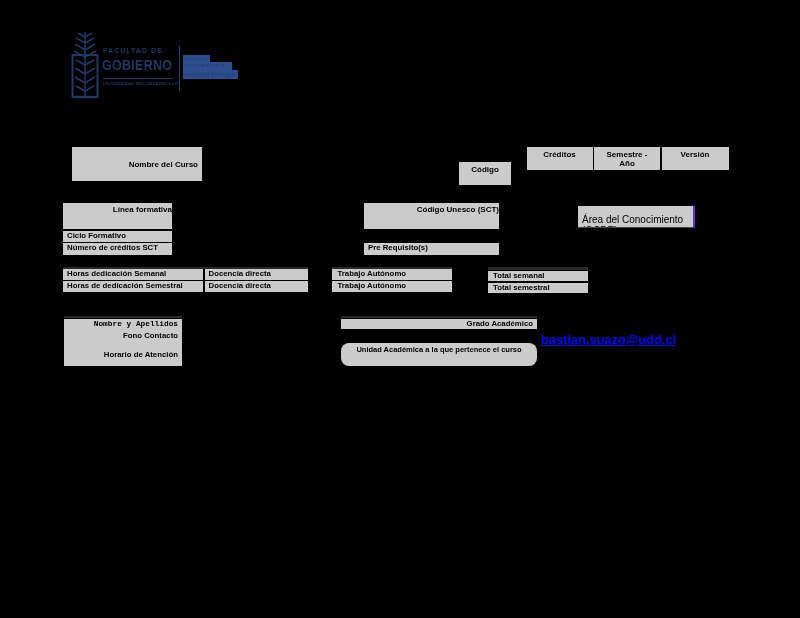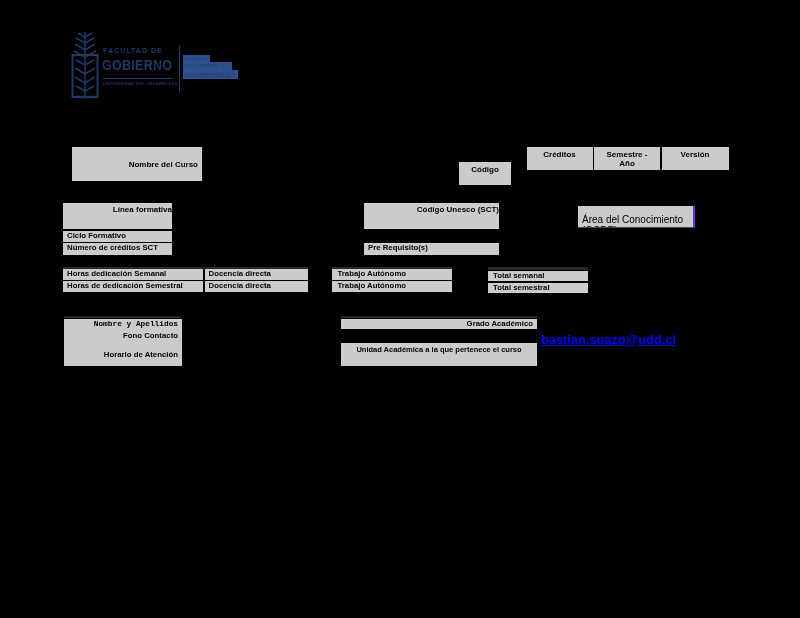--- a/index.html
+++ b/index.html
@@ -106,17 +106,17 @@
 
   <div class="strip" style="left:64px;top:315.8px;width:118px;height:2.2px;"></div>
   <div class="gbox row r-align" style="left:64px;top:318.5px;width:118px;height:28px;font-family:Liberation Mono, monospace;">Nombre y Apellidos</div>
   <div class="gbox row r-align" style="left:64px;top:330.5px;width:118px;height:21px;">Fono Contacto</div>
   <div class="gbox vmid-r" style="left:64px;top:343px;width:118px;height:23px;">
     <span>Horario de Atención</span>
   </div>
 
   <div class="strip" style="left:341px;top:315.8px;width:196px;height:2.2px;"></div>
   <div class="gbox row r-align" style="left:341px;top:318.5px;width:196px;height:10.5px;">Grado Académico</div>
-  <div class="gbox unidad" style="left:341px;top:343px;width:196px;height:22.5px;">Unidad Académica a la que pertenece el curso</div>
+  <div class="gbox unidad" style="left:341px;top:343px;width:196px;height:22.5px;border-radius:8px;">Unidad Académica a la que pertenece el curso</div>
 
   <a class="email-link" href="#" style="left:541px;top:331.5px;">bastian.suazo@udd.cl</a>
 
 </div>
 
 </body></html>

